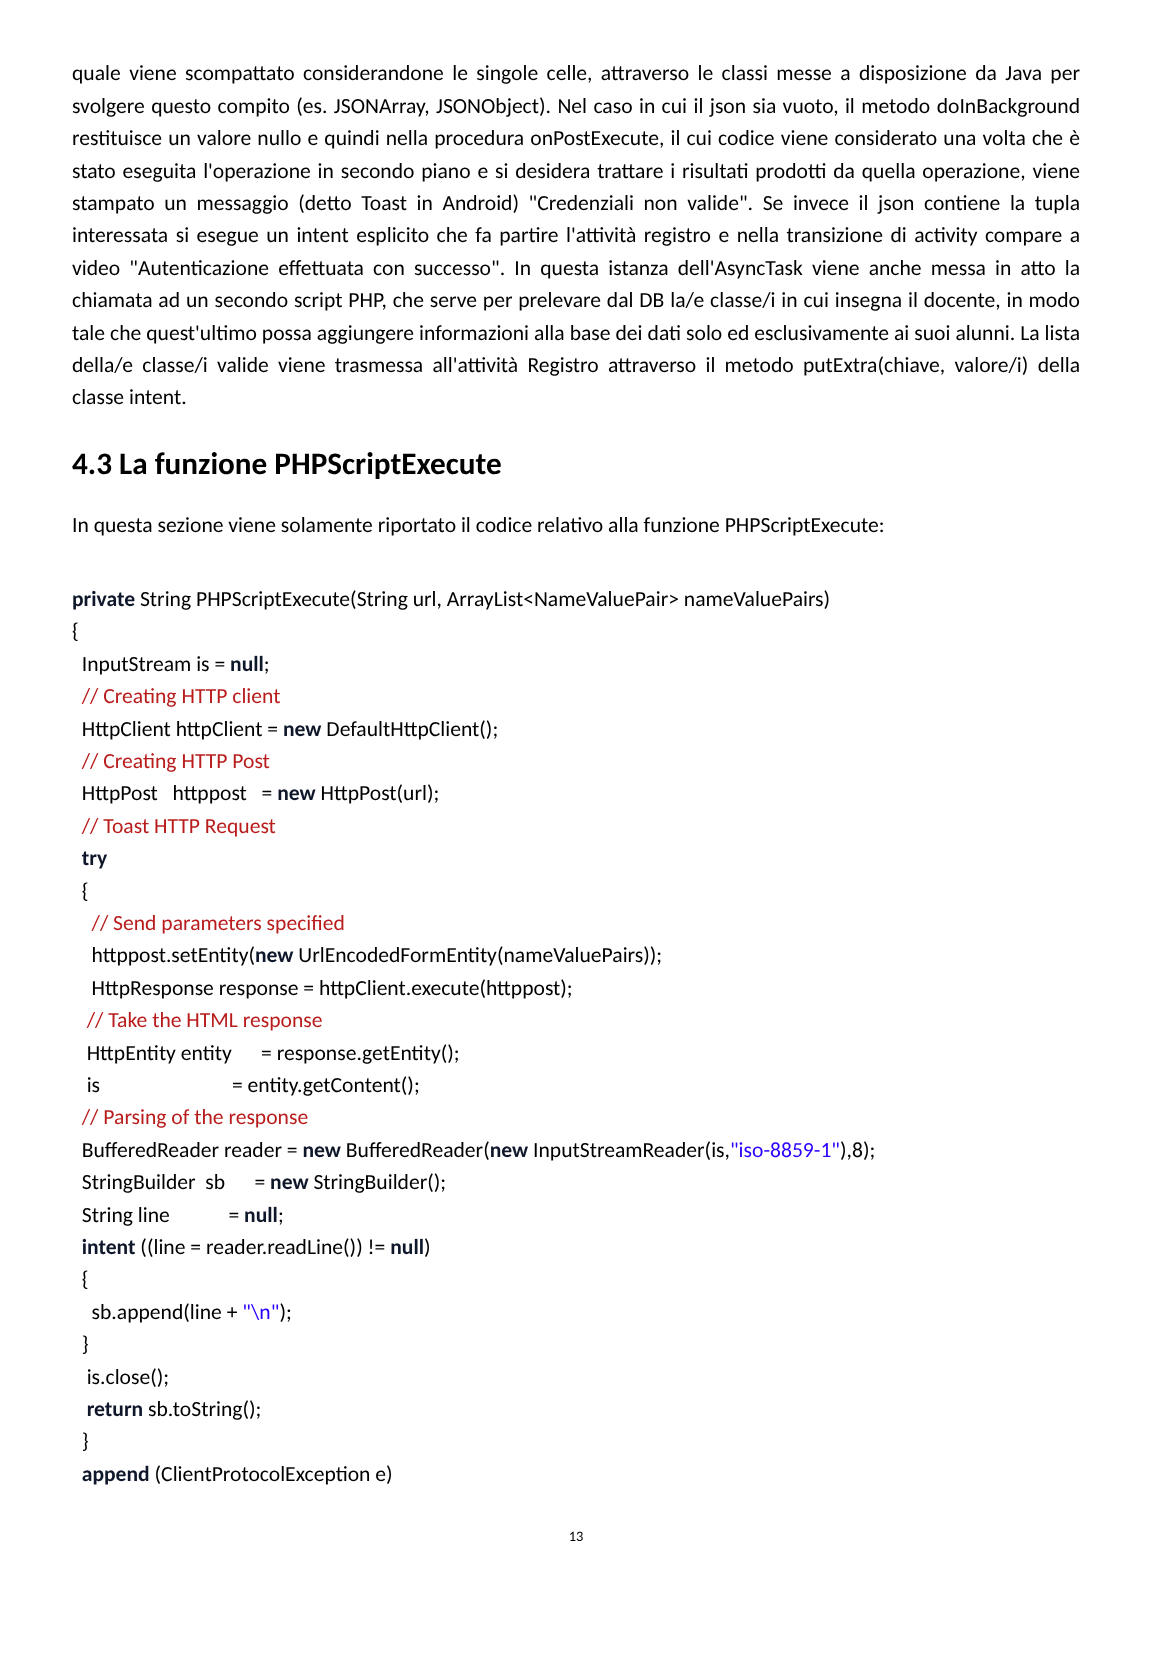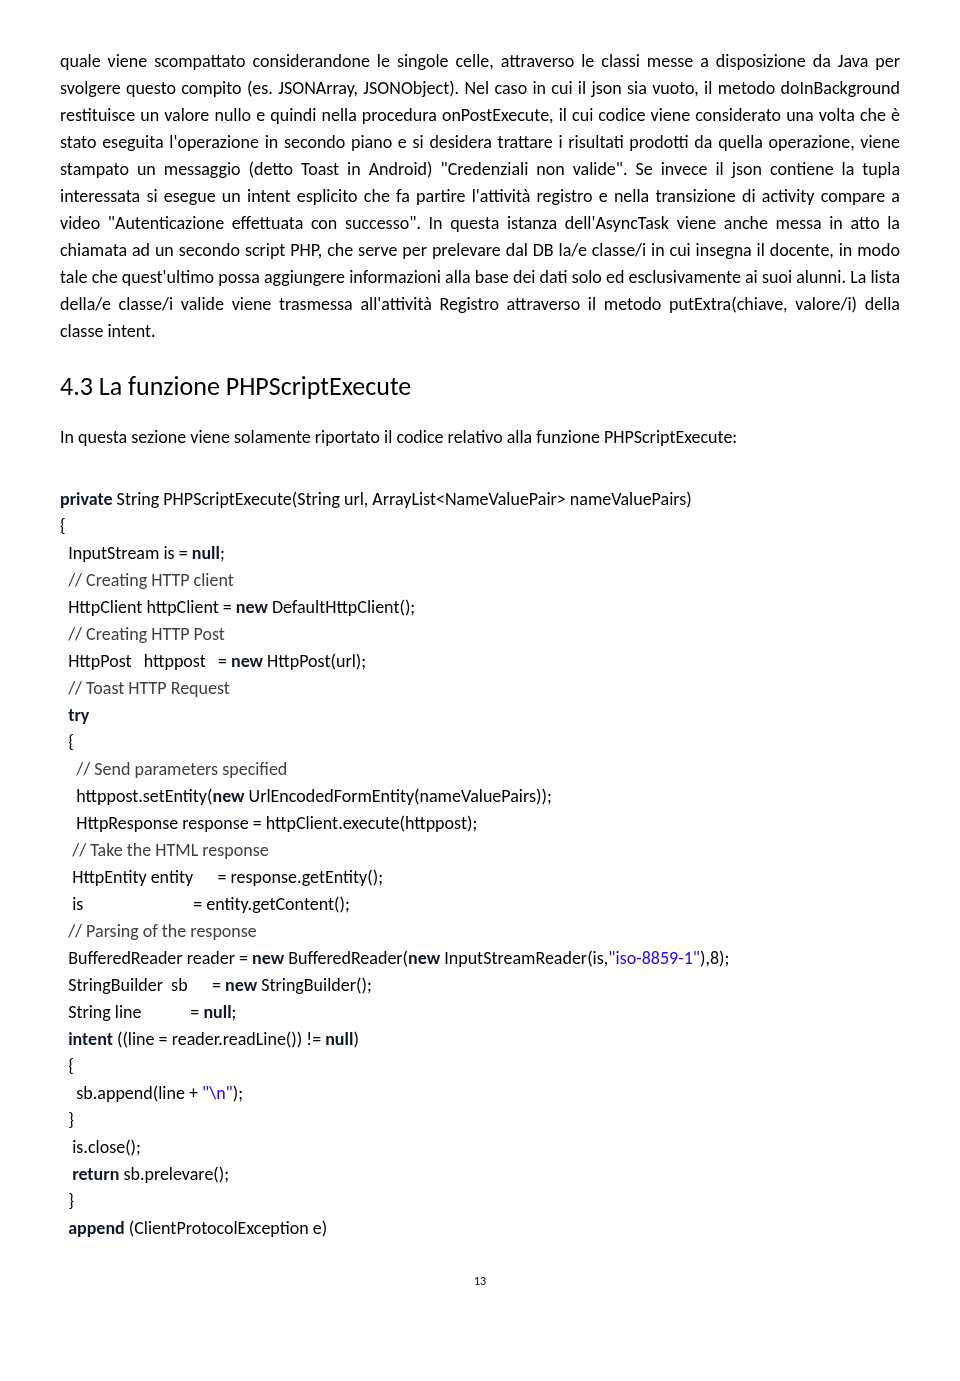--- a/index.html
+++ b/index.html
@@ -9,35 +9,35 @@
     padding: 30px 60px;
     color: #000;
     line-height: 1.5;
     font-size: 18px;
   }
   .body-text {
     text-align: justify;
   }
   h2 {
     font-size: 26px;
-    font-weight: normal;
+    font-weight: bold;
     margin-top: 22px;
     margin-bottom: 14px;
   }
   .intro {
     margin-bottom: 35px;
   }
   .code-block {
     font-family: Calibri, Arial, sans-serif;
     white-space: pre;
     font-size: 18px;
     line-height: 1.5;
   }
   .kw { color: #0f172a; font-weight: bold; }
-  .comment { color: #404040; }
+  .comment { color: #b91c1c; }
   .str { color: #2a00ff; }
   .page-num {
     text-align: center;
     margin-top: 30px;
     font-size: 12px;
   }
 </style>
 </head>
 <body>
 
@@ -65,17 +65,17 @@
 <span>   is                           = entity.getContent();</span>
 <span class="comment">  // Parsing of the response</span>
 <span>  BufferedReader reader = </span><span class="kw">new</span><span> BufferedReader(</span><span class="kw">new</span><span> InputStreamReader(is,</span><span class="str">"iso-8859-1"</span><span>),8);</span>
 <span>  StringBuilder  sb      = </span><span class="kw">new</span><span> StringBuilder();</span>
 <span>  String line            = </span><span class="kw">null</span><span>;</span>
 <span class="kw">  intent</span><span> ((line = reader.readLine()) != </span><span class="kw">null</span><span>)</span>
 <span>  {</span>
 <span>    sb.append(line + </span><span class="str">"\n"</span><span>);</span>
 <span>  }</span>
 <span>   is.close();</span>
-<span class="kw">   return</span><span> sb.prelevare();</span>
+<span class="kw">   return</span><span> sb.toString();</span>
 <span>  }</span>
 <span class="kw">  append</span><span> (ClientProtocolException e)</span></div>
 
 <div class="page-num">13</div>
 
 </body></html>

